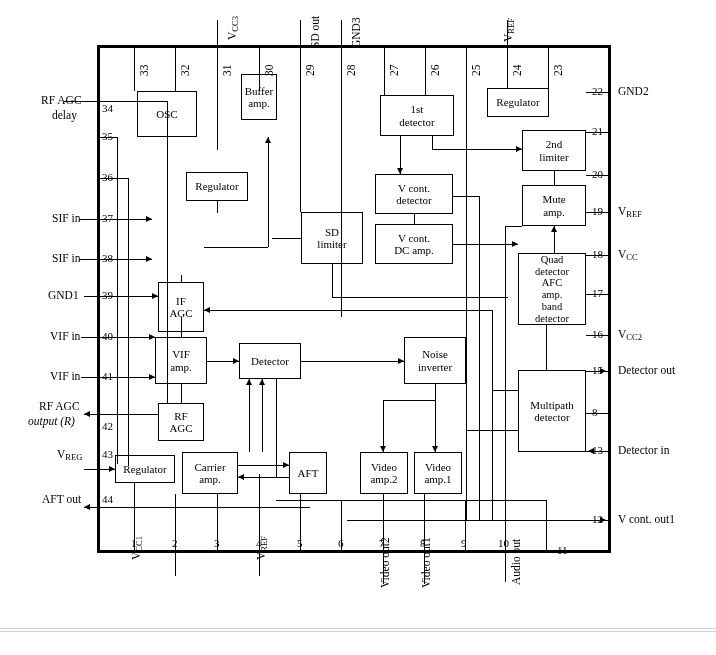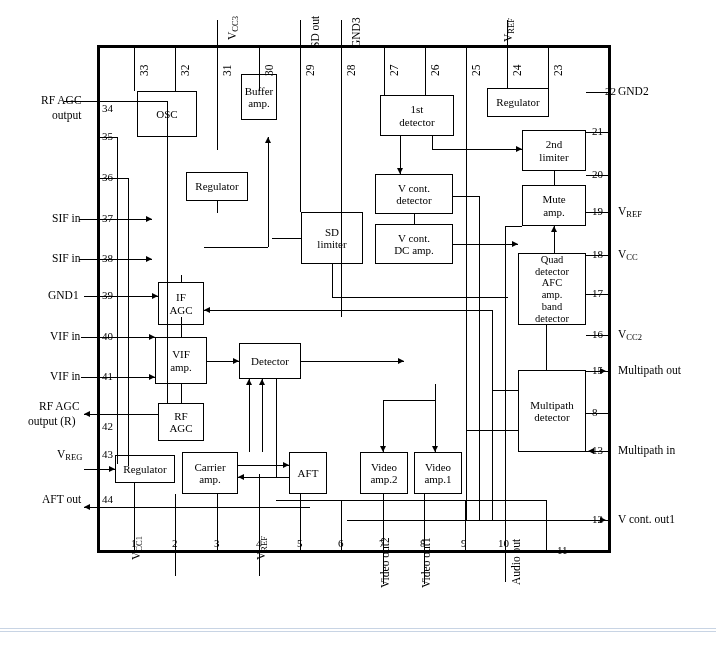--- a/index.html
+++ b/index.html
@@ -51,27 +51,29 @@
   <div class="blk" style="left:375px;top:224px;width:78px;height:40px;white-space:pre-line;"><span>V cont.
 DC amp.</span></div>
   <div class="blk" style="left:301px;top:212px;width:62px;height:52px;white-space:pre-line;"><span>SD
 limiter</span></div>
   <div class="blk" style="left:518px;top:253px;width:68px;height:72px;white-space:pre-line;font-size:10.5px;"><span>Quad
 detector
 AFC
 amp.
 band
 detector</span></div>
-  <div class="blk" style="left:158px;top:282px;width:46px;height:43px;white-space:pre-line;"><span>IF
+  <div class="blk" style="left:158px;top:282px;width:46px;height:50px;white-space:pre-line;"><span>IF
 AGC</span></div>
   <div class="blk" style="left:155px;top:337px;width:52px;height:47px;white-space:pre-line;"><span>VIF
 amp.</span></div>
   <div class="blk" style="left:239px;top:343px;width:62px;height:36px;">
       <span>Detector</span>
     </div>
+  <div class="blk" style="left:404px;top:337px;width:62px;height:47px;white-space:pre-line;"><span>Noise
+inverter</span></div>
   <div class="blk" style="left:518px;top:370px;width:68px;height:82px;white-space:pre-line;"><span>Multipath
 detector</span></div>
   <div class="blk" style="left:158px;top:403px;width:46px;height:38px;white-space:pre-line;"><span>RF
 AGC</span></div>
   <div class="blk" style="left:115px;top:455px;width:60px;height:28px;">
       <span>Regulator</span>
     </div>
   <div class="blk" style="left:182px;top:452px;width:56px;height:42px;white-space:pre-line;"><span>Carrier
 amp.</span></div>
   <div class="blk" style="left:289px;top:452px;width:38px;height:42px;">
@@ -250,50 +252,50 @@
   <div class="pin" style="left:102px;top:171px;"><span>36</span></div>
   <div class="pin" style="left:102px;top:212px;"><span>37</span></div>
   <div class="pin" style="left:102px;top:252px;"><span>38</span></div>
   <div class="pin" style="left:102px;top:289px;"><span>39</span></div>
   <div class="pin" style="left:102px;top:330px;"><span>40</span></div>
   <div class="pin" style="left:102px;top:370px;"><span>41</span></div>
   <div class="pin" style="left:102px;top:407px;margin-top:13px;"><span>42</span></div>
   <div class="pin" style="left:102px;top:448px;"><span>43</span></div>
   <div class="pin" style="left:102px;top:493px;"><span>44</span></div>
 
-  <div class="pin" style="left:592px;top:85px;margin-left:13px;"><span>22</span></div>
+  <div class="pin" style="left:592px;top:85px;"><span>22</span></div>
   <div class="pin" style="left:592px;top:125px;"><span>21</span></div>
   <div class="pin" style="left:592px;top:168px;"><span>20</span></div>
   <div class="pin" style="left:592px;top:205px;"><span>19</span></div>
   <div class="pin" style="left:592px;top:248px;text-align:right;"><span>18</span></div>
   <div class="pin" style="left:592px;top:287px;"><span>17</span></div>
   <div class="pin" style="left:592px;top:328px;"><span>16</span></div>
   <div class="pin" style="left:592px;top:364px;"><span>15</span></div>
   <div class="pin" style="left:592px;top:406px;"><span>8</span></div>
   <div class="pin" style="left:592px;top:444px;"><span>13</span></div>
   <div class="pin" style="left:592px;top:513px;"><span>12</span></div>
 
   <div class="lbl" style="left:41px;top:94px;"><span>RF AGC</span></div>
-  <div class="lbl" style="left:52px;top:109px;"><span>output</span></div>
+  <div class="lbl" style="left:52px;top:109px;"><span>delay</span></div>
   <div class="lbl" style="left:52px;top:212px;"><span>SIF in</span></div>
   <div class="lbl" style="left:52px;top:252px;"><span>SIF in</span></div>
   <div class="lbl" style="left:48px;top:289px;"><span>GND1</span></div>
   <div class="lbl" style="left:50px;top:330px;"><span>VIF in</span></div>
   <div class="lbl" style="left:50px;top:370px;"><span>VIF in</span></div>
   <div class="lbl" style="left:39px;top:400px;"><span>RF AGC</span></div>
-  <div class="lbl" style="left:28px;top:415px;"><span>output (R)</span></div>
+  <div class="lbl" style="left:28px;top:415px;font-style:italic;"><span>output (R)</span></div>
   <div class="lbl" style="left:57px;top:448px;"><span>V</span><span class="sub">REG</span></div>
   <div class="lbl" style="left:42px;top:493px;"><span>AFT out</span></div>
 
   <div class="lbl" style="left:618px;top:85px;"><span>GND2</span></div>
   <div class="lbl" style="left:618px;top:205px;"><span>V</span><span class="sub">REF</span></div>
   <div class="lbl" style="left:618px;top:248px;"><span>V</span><span class="sub">CC</span></div>
   <div class="lbl" style="left:618px;top:328px;"><span>V</span><span class="sub">CC2</span></div>
-  <div class="lbl" style="left:618px;top:364px;"><span>Multipath out</span></div>
-  <div class="lbl" style="left:618px;top:444px;"><span>Multipath in</span></div>
+  <div class="lbl" style="left:618px;top:364px;"><span>Detector out</span></div>
+  <div class="lbl" style="left:618px;top:444px;"><span>Detector in</span></div>
   <div class="lbl" style="left:618px;top:513px;"><span>V cont. out1</span></div>
 
   <div class="vert" style="left:226px;top:40px;"><span>V</span><span class="sub">CC3</span></div>
   <div class="vert" style="left:309px;top:48px;"><span>SD out</span></div>
   <div class="vert" style="left:350px;top:48px;"><span>GND3</span></div>
   <div class="vert" style="left:502px;top:42px;"><span>V</span><span class="sub">REF</span></div>
 
   <div class="vert" style="left:130px;top:560px;"><span>V</span><span class="sub">CC1</span></div>
   <div class="vert" style="left:255px;top:560px;"><span>V</span><span class="sub">REF</span></div>
   <div class="vert" style="left:379px;top:588px;"><span>Video out2</span></div>

